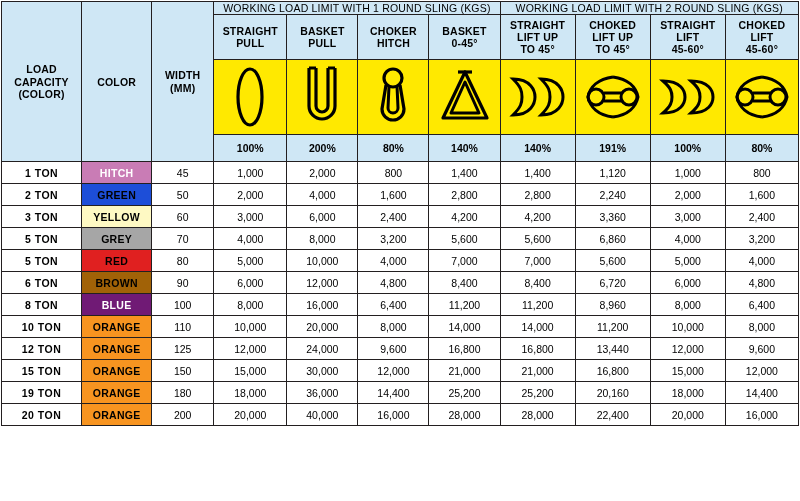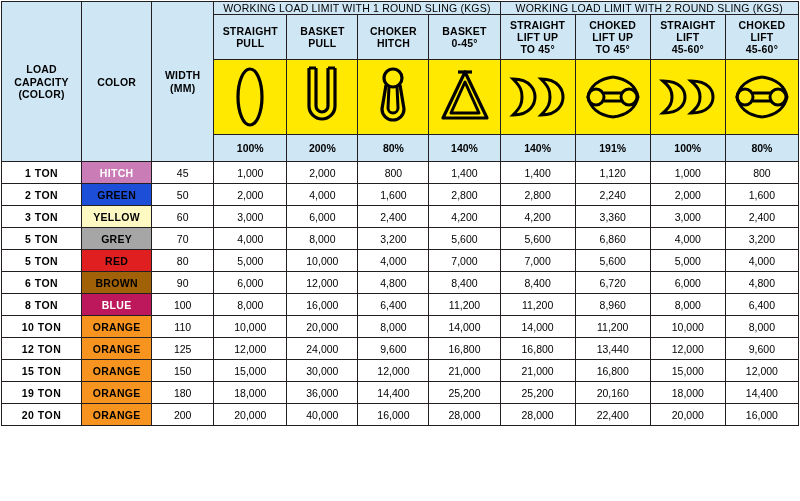--- a/index.html
+++ b/index.html
@@ -322,21 +322,21 @@
         <td>12,000</td>
         <td>4,800</td>
         <td>8,400</td>
         <td>8,400</td>
         <td>6,720</td>
         <td>6,000</td>
         <td>4,800</td>
       </tr>
       <tr class="datarow">
         <td class="ton">8 TON</td>
-        <td class="colorcell" style="background: #be185d; color: rgb(255, 255, 255);">BLUE</td>
+        <td class="colorcell" style="background: #701a75; color: rgb(255, 255, 255);">BLUE</td>
         <td>100</td>
         <td>8,000</td>
         <td>16,000</td>
         <td>6,400</td>
         <td>11,200</td>
         <td>11,200</td>
         <td>8,960</td>
         <td>8,000</td>
         <td>6,400</td>
       </tr>

